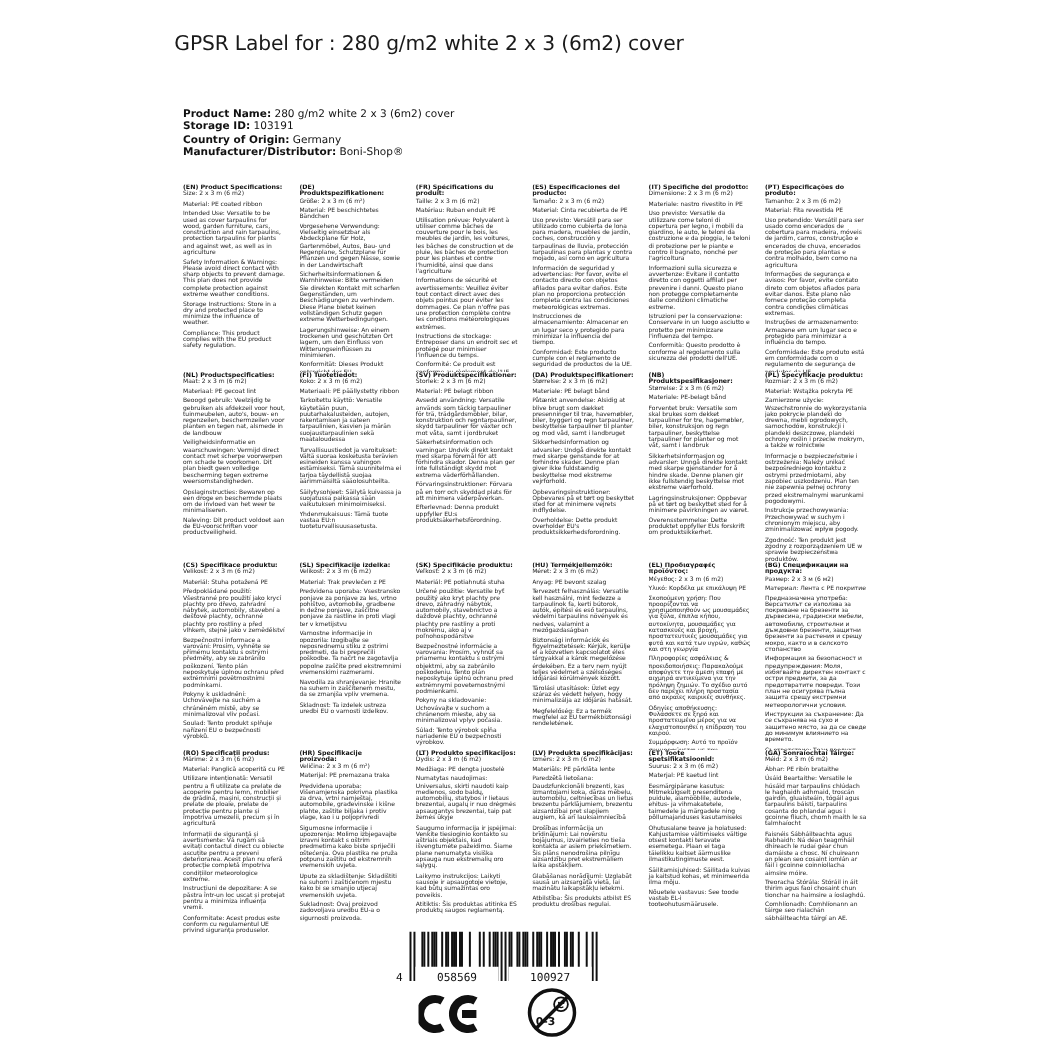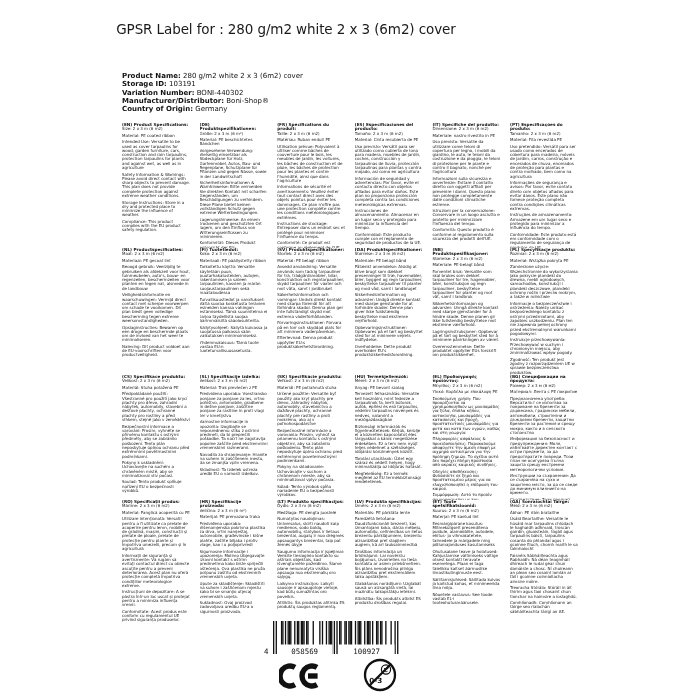--- a/index.html
+++ b/index.html
@@ -11,33 +11,32 @@
   .info-line b{font-weight:bold;}
   .grid{position:absolute;left:122px;top:123px;display:grid;
         grid-template-columns:repeat(6,68px);column-gap:9.6px;
         grid-template-rows:125px 127px 125px 140px;}
   .cell{overflow:hidden;font-size:4px;line-height:4.3px;color:#222;}
   .cell .hd{font-weight:bold;font-size:4.2px;color:#111;}
   .cell p{margin:2.2px 0 0 0;}
   .cell p.sz{margin:0;}
   .barcode{position:absolute;left:263px;top:621px;}
   .ce{position:absolute;left:279px;top:661px;}
-  .age{position:absolute;left:361px;top:656px;}
+  .age{position:absolute;left:349px;top:656px;}
 </style>
 </head>
 <body>
 
 <div class="title">GPSR Label for : 280 g/m2 white 2 x 3 (6m2) cover</div>
 
 <div class="info">
     <div class="info-line"><b>Product Name:</b> 280 g/m2 white 2 x 3 (6m2) cover</div>
     <div class="info-line"><b>Storage ID:</b> 103191</div>
-    <div class="info-line"><b>Variation Number:</b> BONI-440302</div>
+    <div class="info-line"><b>Country of Origin:</b> Germany</div>
     <div class="info-line"><b>Manufacturer/Distributor:</b> Boni-Shop®</div>
-    <div class="info-line"><b>Country of Origin:</b> Germany</div>
   </div>
 
 <div class="grid">
     <div class="cell">
       <div class="hd">(EN) Product Specifications:</div>
       <p class="sz">Size: 2 x 3 m (6 m2)</p>
       <p>Material: PE coated ribbon</p>
       <p>Intended Use: Versatile to be used as cover tarpaulins for wood, garden furniture, cars, construction and rain tarpaulins, protection tarpaulins for plants and against wet, as well as in agriculture</p>
       <p>Safety Information &amp; Warnings: Please avoid direct contact with sharp objects to prevent damage. This plan does not provide complete protection against extreme weather conditions.</p>
       <p>Storage Instructions: Store in a dry and protected place to minimize the influence of weather.</p>

